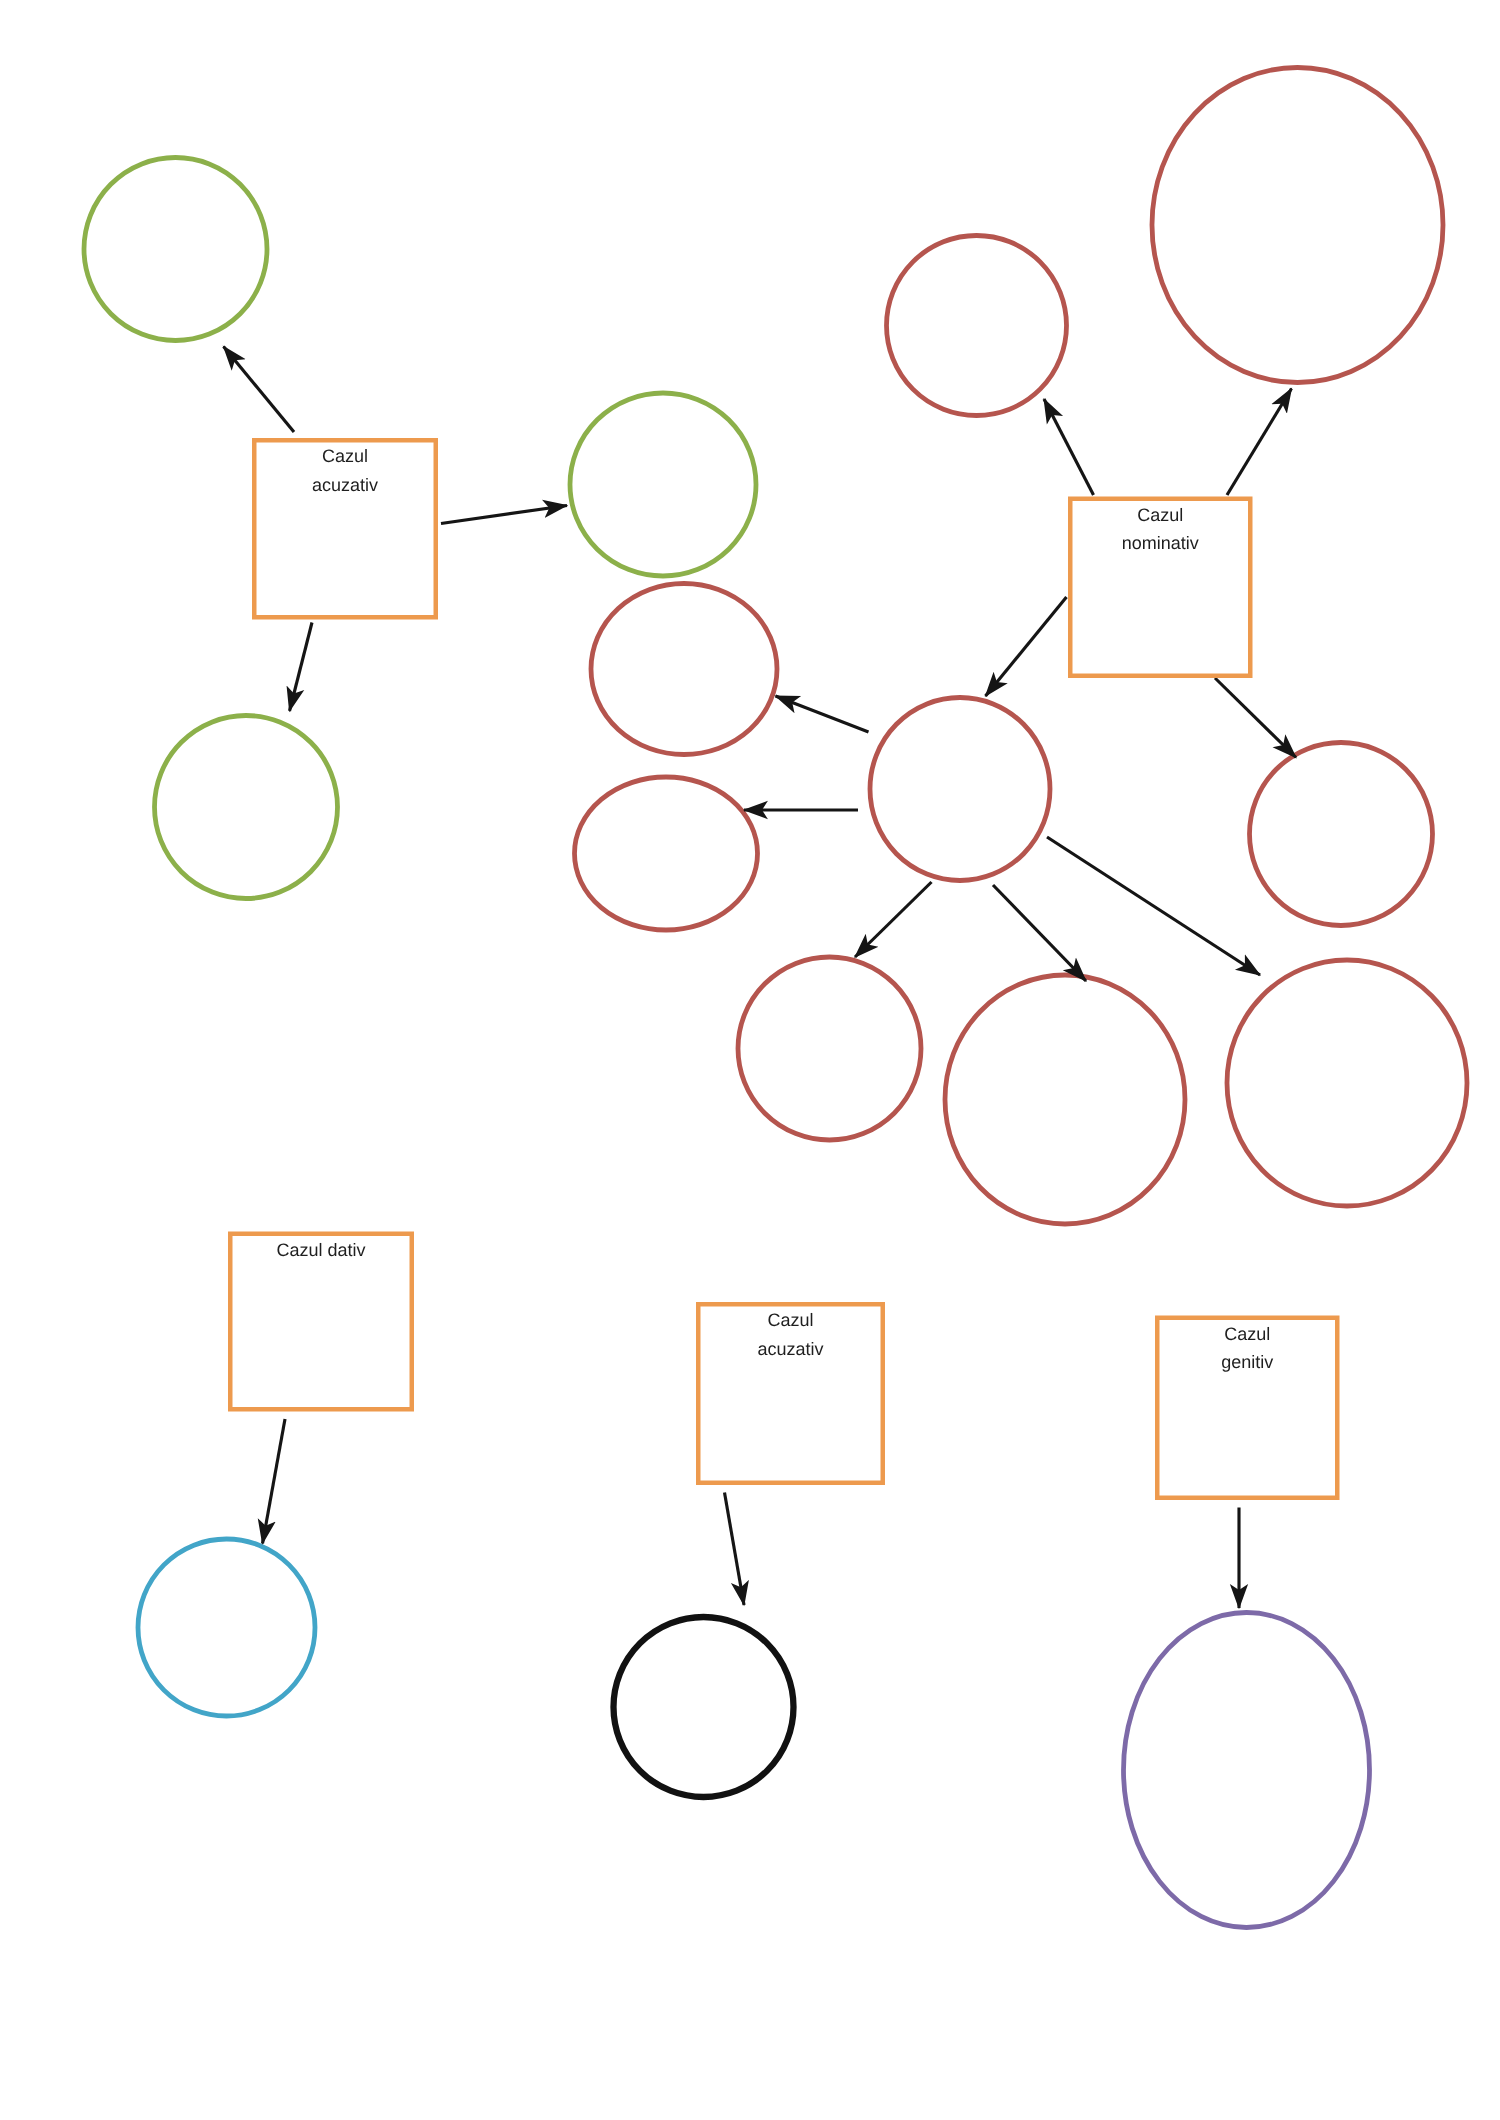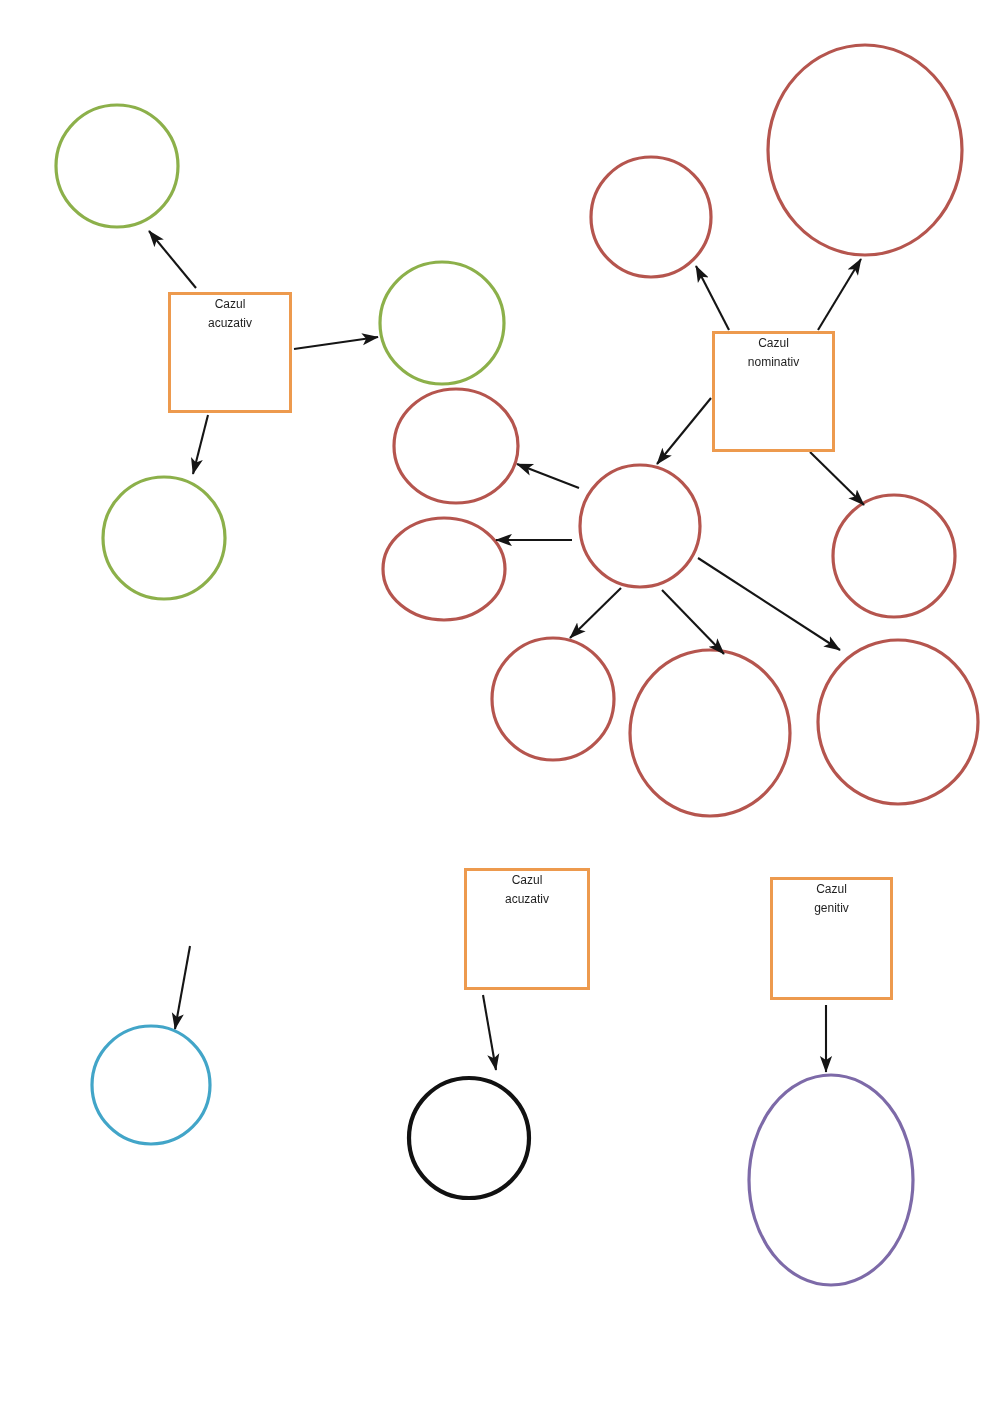--- a/index.html
+++ b/index.html
@@ -104,20 +104,25 @@
         <span>Cazul</span>
         <span>acuzativ</span>
       </div>
     </div>
     <div class="case-box" style="left: 712px; top: 331px; width: 123px; height: 121px;">
       <div>
         <span>Cazul</span>
         <span>nominativ</span>
       </div>
     </div>
+    <div class="case-box" style="left: 152px; top: 821px; width: 124px; height: 120px;">
+      <div>
+        <span>Cazul dativ</span>
+      </div>
+    </div>
     <div class="case-box" style="left: 464px; top: 868px; width: 126px; height: 122px;">
       <div>
         <span>Cazul</span>
         <span>acuzativ</span>
       </div>
     </div>
     <div class="case-box" style="left: 770px; top: 877px; width: 123px; height: 123px;">
       <div>
         <span>Cazul</span>
         <span>genitiv</span>

